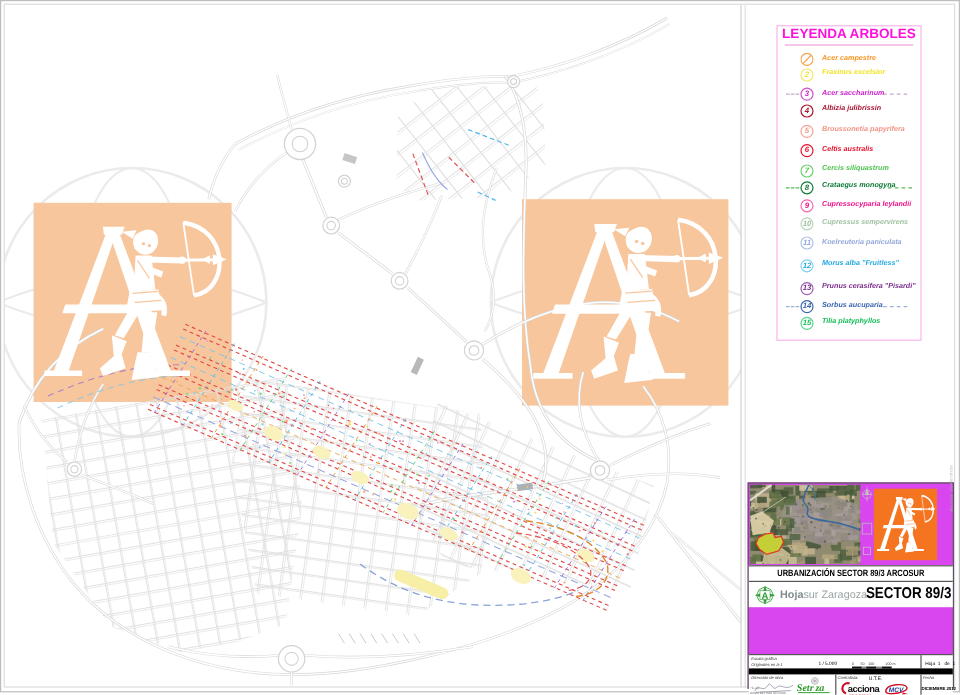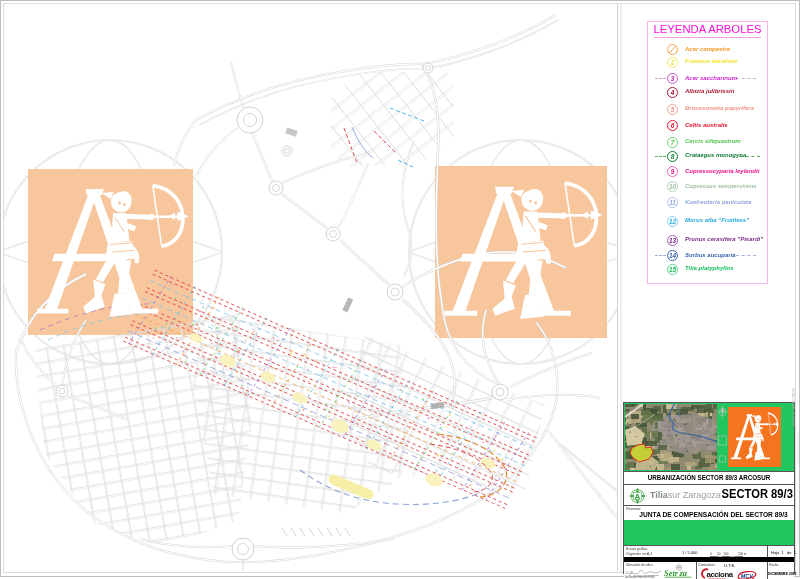--- a/index.html
+++ b/index.html
@@ -2,29 +2,29 @@
 <html><head><meta charset="utf-8">
 <style>
 html,body{margin:0;padding:0;width:800px;height:579px;background:#fff;
  font-family:"Liberation Sans",sans-serif;overflow:hidden;position:relative}
 #frame1{position:absolute;left:0;top:0;right:0;bottom:2px;border:1px solid #bdbdbd}
 #frame2{position:absolute;left:3px;top:3px;right:4px;bottom:6px;border:1px solid #dcdcdc}
 #map{position:absolute;left:0;top:0}
 #legend{position:absolute;left:647px;top:21px;width:119px;height:261px;
  border:1px solid #f9b4ea;background:#fff}
 #legtitle{position:absolute;left:0;right:0;top:0.5px;text-align:center;color:#ff10dd;
- font-size:11.3px;font-weight:normal}
+ font-size:11.3px;font-weight:bold}
 #legrule{position:absolute;left:6px;right:6px;top:14.5px;border-top:1px solid #f0a0e0}
 .lc{position:absolute;left:19px;width:9px;height:9px;border:1px solid;border-radius:50%;
  background:#fff;font-size:6.5px;font-weight:bold;font-style:italic;text-align:center;
  line-height:9px}
 .lt{position:absolute;left:37px;font-size:6px;font-weight:bold;font-style:italic;
  white-space:nowrap}
 #tblock{position:absolute;left:623px;top:402px;width:172px;height:172px;box-sizing:border-box;
- border:1px solid #555;background:#22c55e;font-family:"Liberation Sans",sans-serif}
+ border:1px solid #555;background:#d946ef;font-family:"Liberation Sans",sans-serif}
 .tbrow{position:absolute;left:0;right:0;background:#fff}
 .lbl{position:absolute;left:2px;top:1px;font-size:3.6px;font-style:italic;color:#333}
 .cw{text-align:center;font-weight:bold;color:#000;transform:scaleX(0.82);transform-origin:center;white-space:nowrap}
 </style></head>
 <body>
 
 <svg id="map" width="800" height="579" viewBox="0 0 800 579">
 <defs>
 <clipPath id="gclipA">
         <polygon points="35,350 95,308 238,308 252,420 238,520 162,548 92,522 44,452"></polygon>
@@ -1089,29 +1089,25 @@
 
  <div class="tbrow" style="top:80.5px;height:21.5px;border-top:1px solid #555">
 
    <div style="position:absolute;left:5px;top:3px"><svg width="17" height="16" viewBox="0 0 17 16">
 <polygon points="8.5,0 10.6,5.9 17,8 10.6,10.1 8.5,16 6.4,10.1 0,8 6.4,5.9" fill="#2e9e35"></polygon>
 <polygon points="8.5,1 13.5,3.5 15.5,8 13.5,12.5 8.5,15 3.5,12.5 1.5,8 3.5,3.5" fill="none" stroke="#2e9e35" stroke-width="0.7"></polygon>
 <rect x="4.3" y="4.3" width="8.4" height="7.4" fill="#fff" stroke="#2e9e35" stroke-width="0.5"></rect>
 <text x="8.5" y="10.8" text-anchor="middle" font-family="Liberation Sans" font-size="8" font-weight="bold" fill="#2e9e35">A</text>
 </svg></div>
 
-   <div style="position:absolute;left:26px;top:5px;font-size:9px;color:#9aa4a4;letter-spacing:0"><b style="color:#808c8c">Tilia</b>sur Zaragoza</div>
+   <div style="position:absolute;left:26px;top:5px;font-size:9px;color:#9aa4a4;letter-spacing:0"><b style="color:#808c8c">Hoja</b>sur Zaragoza</div>
 
    <div style="position:absolute;right:1px;top:1.5px;font-size:13px;font-weight:bold;white-space:nowrap;transform:scaleX(0.86);transform-origin:right">SECTOR 89/3</div>
  </div>
 
- <div class="tbrow" style="top:102px;height:13.5px;border-top:1px solid #555">
-   <div class="lbl">Promotor</div>
-   <div class="cw" style="margin-top:4px;font-size:8.1px">JUNTA DE COMPENSACIÓN DEL SECTOR 89/3</div>
- </div>
 
 
  <div class="tbrow" style="top:141.5px;height:12px;border-top:1px solid #555">
    <div class="lbl" style="font-size:3.4px">Escala gráfica</div>
    <div class="lbl" style="top:6px;font-size:3.4px">Originales en A-1</div>
    <div style="position:absolute;left:58px;top:4px;font-size:4px">1 / 5.000</div>
    <div style="position:absolute;left:83px;top:1px"><svg width="44" height="9" viewBox="0 0 44 9">
 <g font-family="Liberation Sans" font-size="3" fill="#333">
 <text x="3" y="3.2">0</text>
             <text x="10" y="3.2">50</text>

